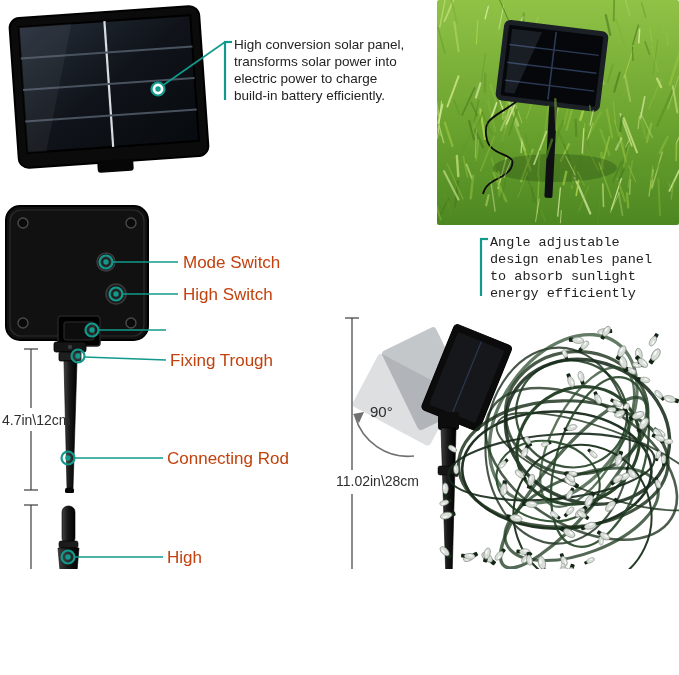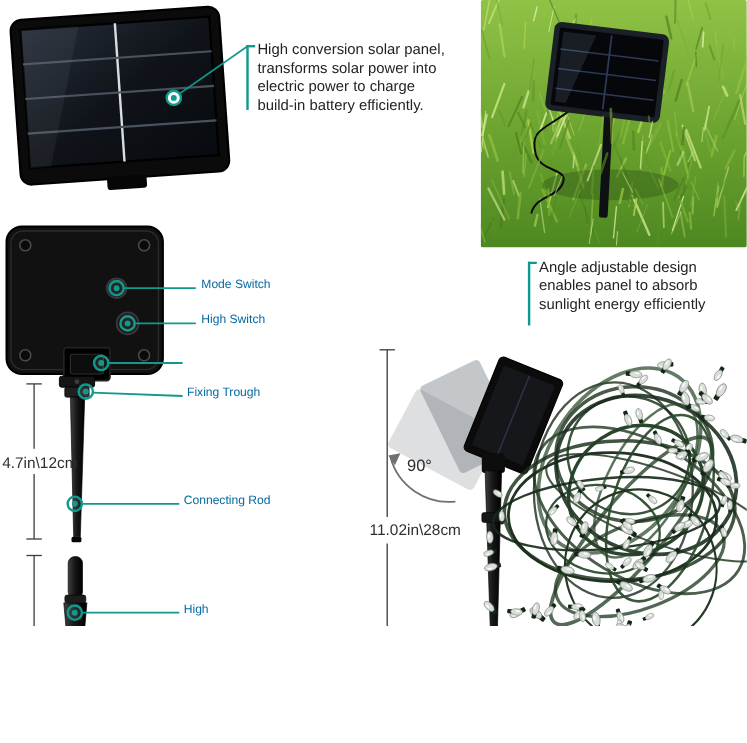--- a/index.html
+++ b/index.html
@@ -1,23 +1,23 @@
 <!DOCTYPE html>
 <html><head>
 <meta charset="utf-8">
 <style>
   * { margin:0; padding:0; box-sizing:border-box; }
   html,body { background:#ffffff; }
   body { width:679px; height:675px; font-family:"Liberation Sans", sans-serif; }
   #canvas { position:relative; width:679px; height:569px; background:#ffffff; overflow:hidden; }
   #art { position:absolute; left:0; top:0; }
   .note { position:absolute; font-size:13.5px; line-height:1.27; color:#232323; }
-  .callout-label { position:absolute; font-size:11px; color:#0369a1; white-space:nowrap; }
+  .callout-label { position:absolute; font-size:17px; color:#c2410c; white-space:nowrap; }
   .measure { position:absolute; font-size:14px; color:#2f2f2f; text-align:center; white-space:nowrap; }
-  .angle-label { position:absolute; font-size:15px; color:#2b2b2b; white-space:nowrap;margin-top:12px; }
+  .angle-label { position:absolute; font-size:15px; color:#2b2b2b; white-space:nowrap; }
 </style>
 </head>
 <body>
 
 <div id="canvas">
 
   <svg id="art" viewBox="0 0 679 675" width="679" height="675">
     <defs>
       <linearGradient id="cellGrad" x1="0" y1="0" x2="1" y2="1">
         <stop offset="0" stop-color="#262e3a"></stop>
@@ -991,21 +991,21 @@
             <rect x="-1.8" y="1.6" width="3.6" height="4.2" rx="0.8" fill="#142616"></rect>
             <ellipse cx="0" cy="-2.2" rx="2.7" ry="5" fill="#d9ded9" stroke="#879087" stroke-width="0.6"></ellipse>
             <ellipse cx="-0.9" cy="-3.2" rx="0.8" ry="2" fill="#ffffff" opacity="0.85"></ellipse>
           </g>
         </g>
     </g>
   </svg>
 
   <div class="note" style="left:234px; top:36px; width:178px;">High conversion solar panel, transforms solar power into electric power to charge build-in battery efficiently.</div>
 
-  <div class="note" style="left:490px; top:234px; width:185px;">Angle adjustable design enables panel to absorb sunlight energy efficiently</div>
+  <div class="note" style="left:490px; top:234px; width:185px;font-family:Liberation Mono, monospace;">Angle adjustable design enables panel to absorb sunlight energy efficiently</div>
 
   <div class="callout-label" style="left:183px; top:253px;">Mode Switch</div>
   <div class="callout-label" style="left:183px; top:285px;">High Switch</div>
   <div class="callout-label" style="left:170px; top:351px;">Fixing Trough</div>
   <div class="callout-label" style="left:167px; top:449px;">Connecting Rod</div>
   <div class="callout-label" style="left:167px; top:548px;">High</div>
 
   <div class="measure" style="left:2px; top:412px; width:58px;">4.7in\12cm</div>
   <div class="measure" style="left:2px; top:575px; width:58px;">4.7in\12cm</div>
   <div class="measure" style="left:336px; top:473px; width:72px;">11.02in\28cm</div>

